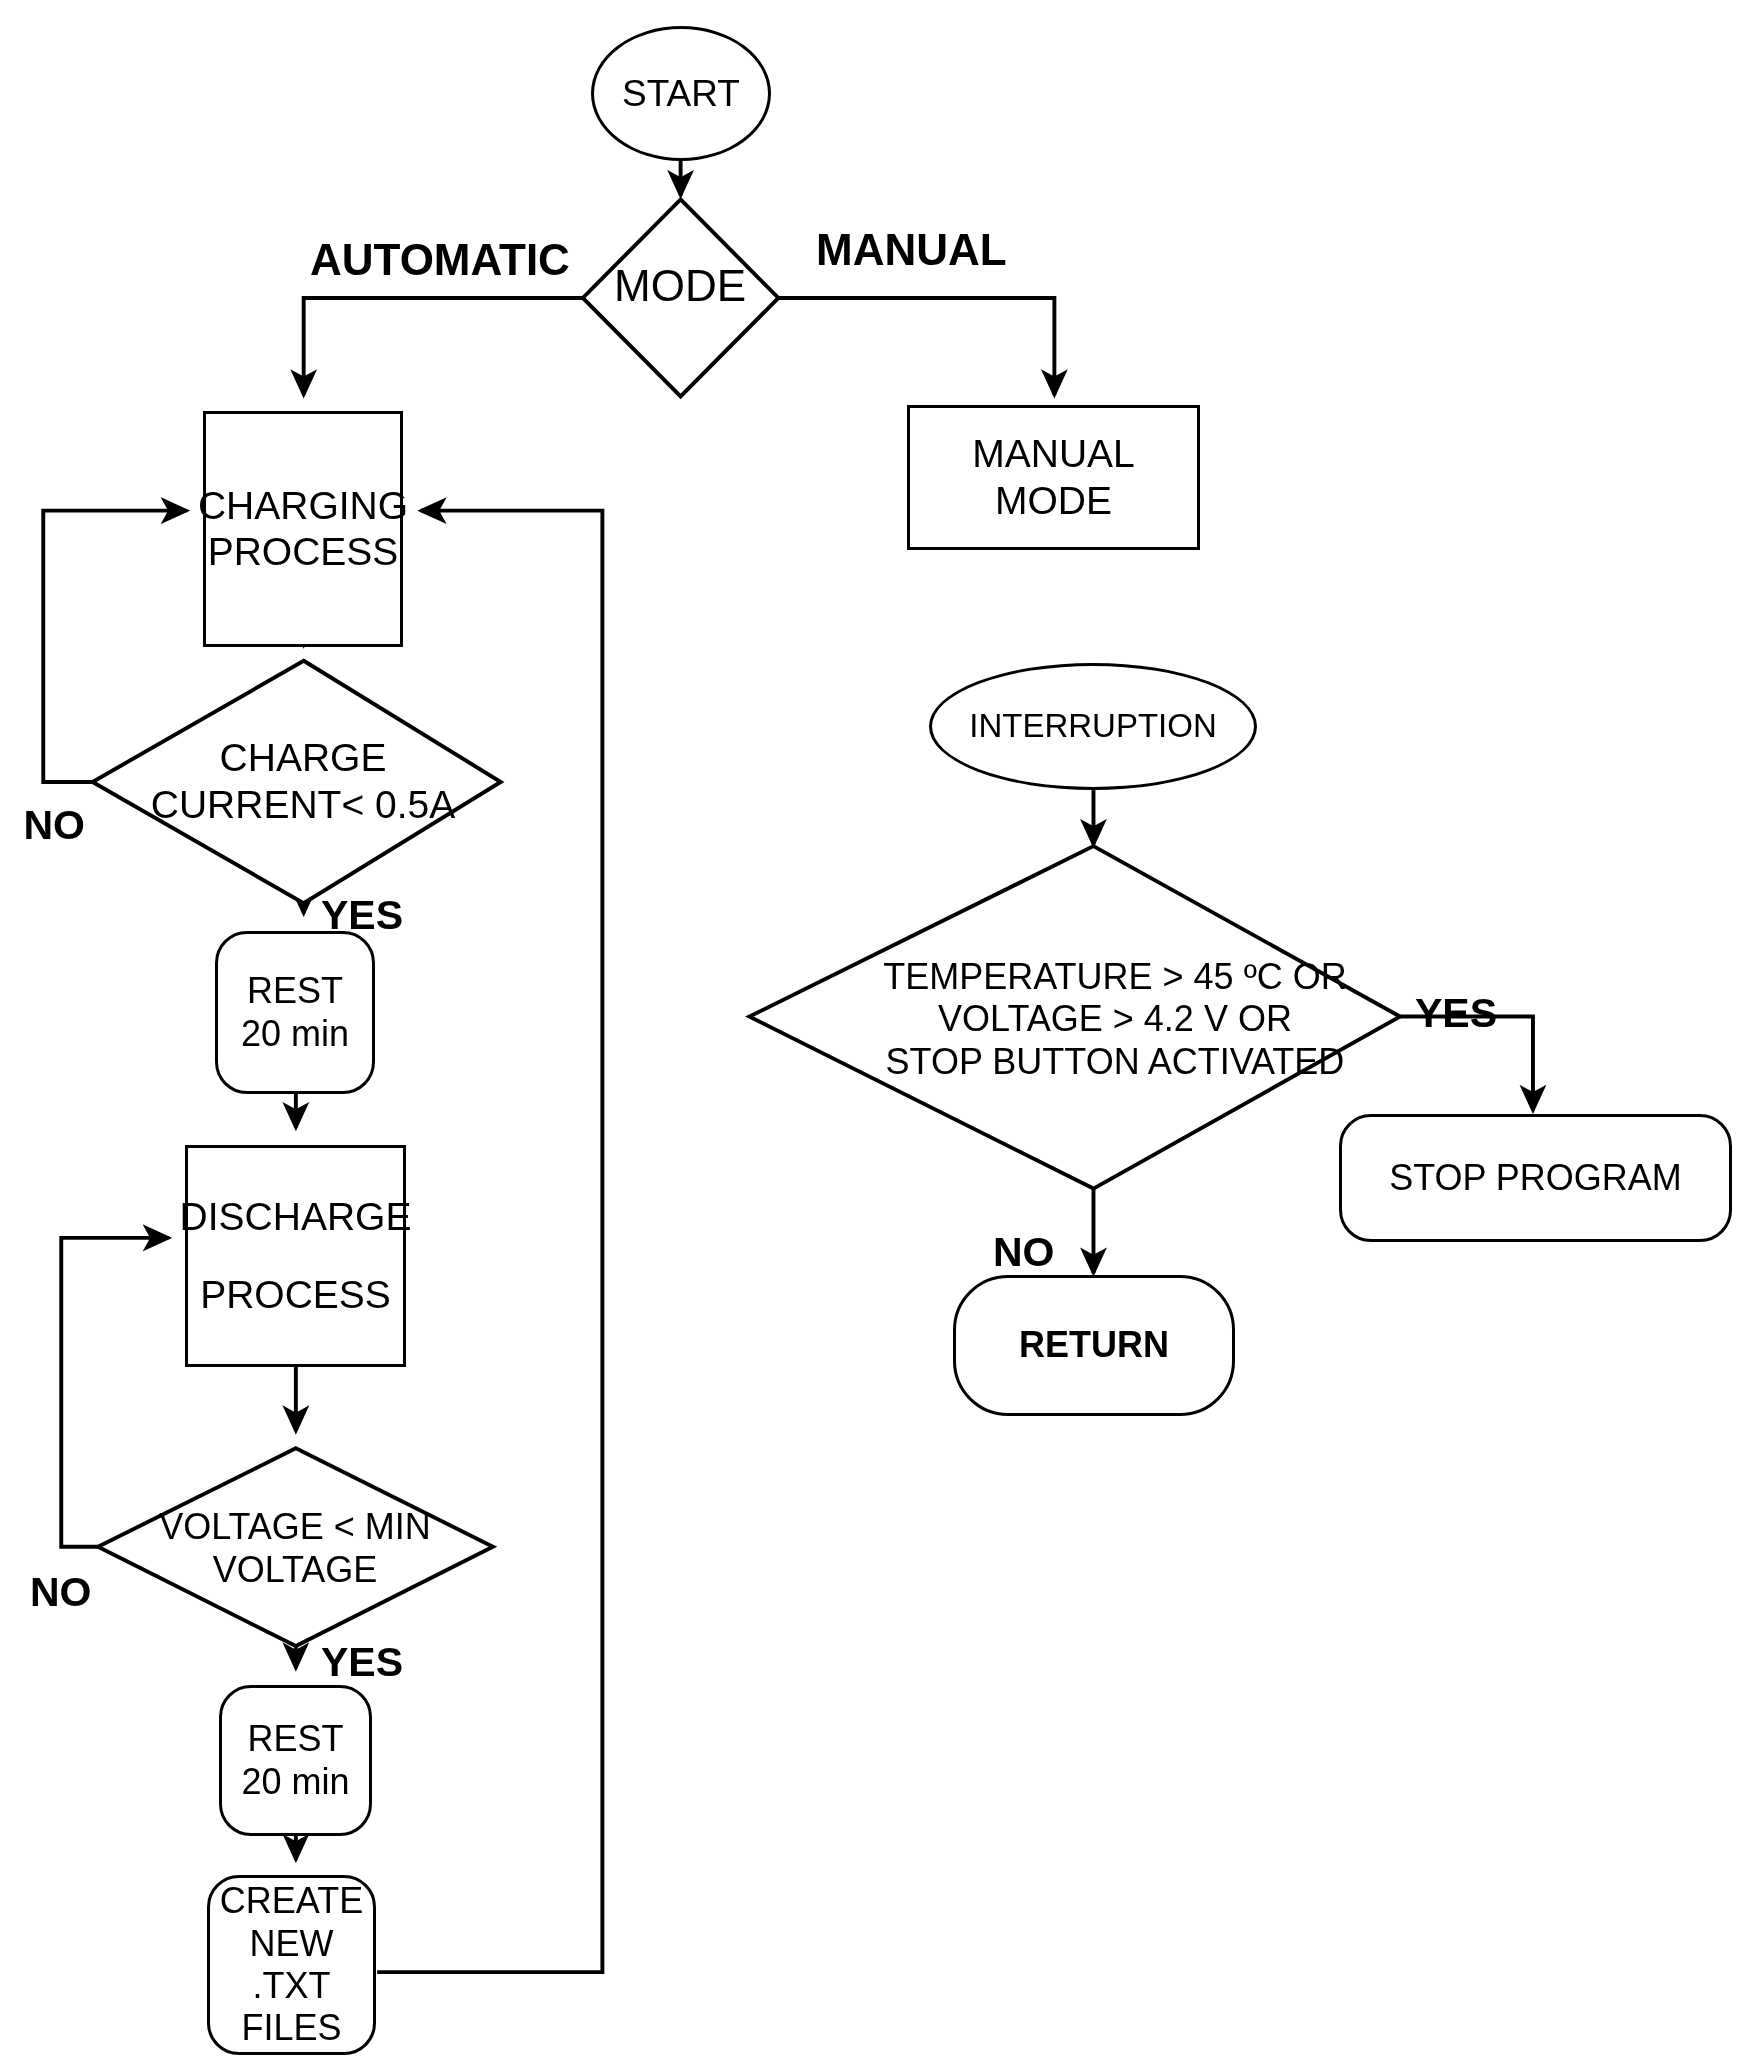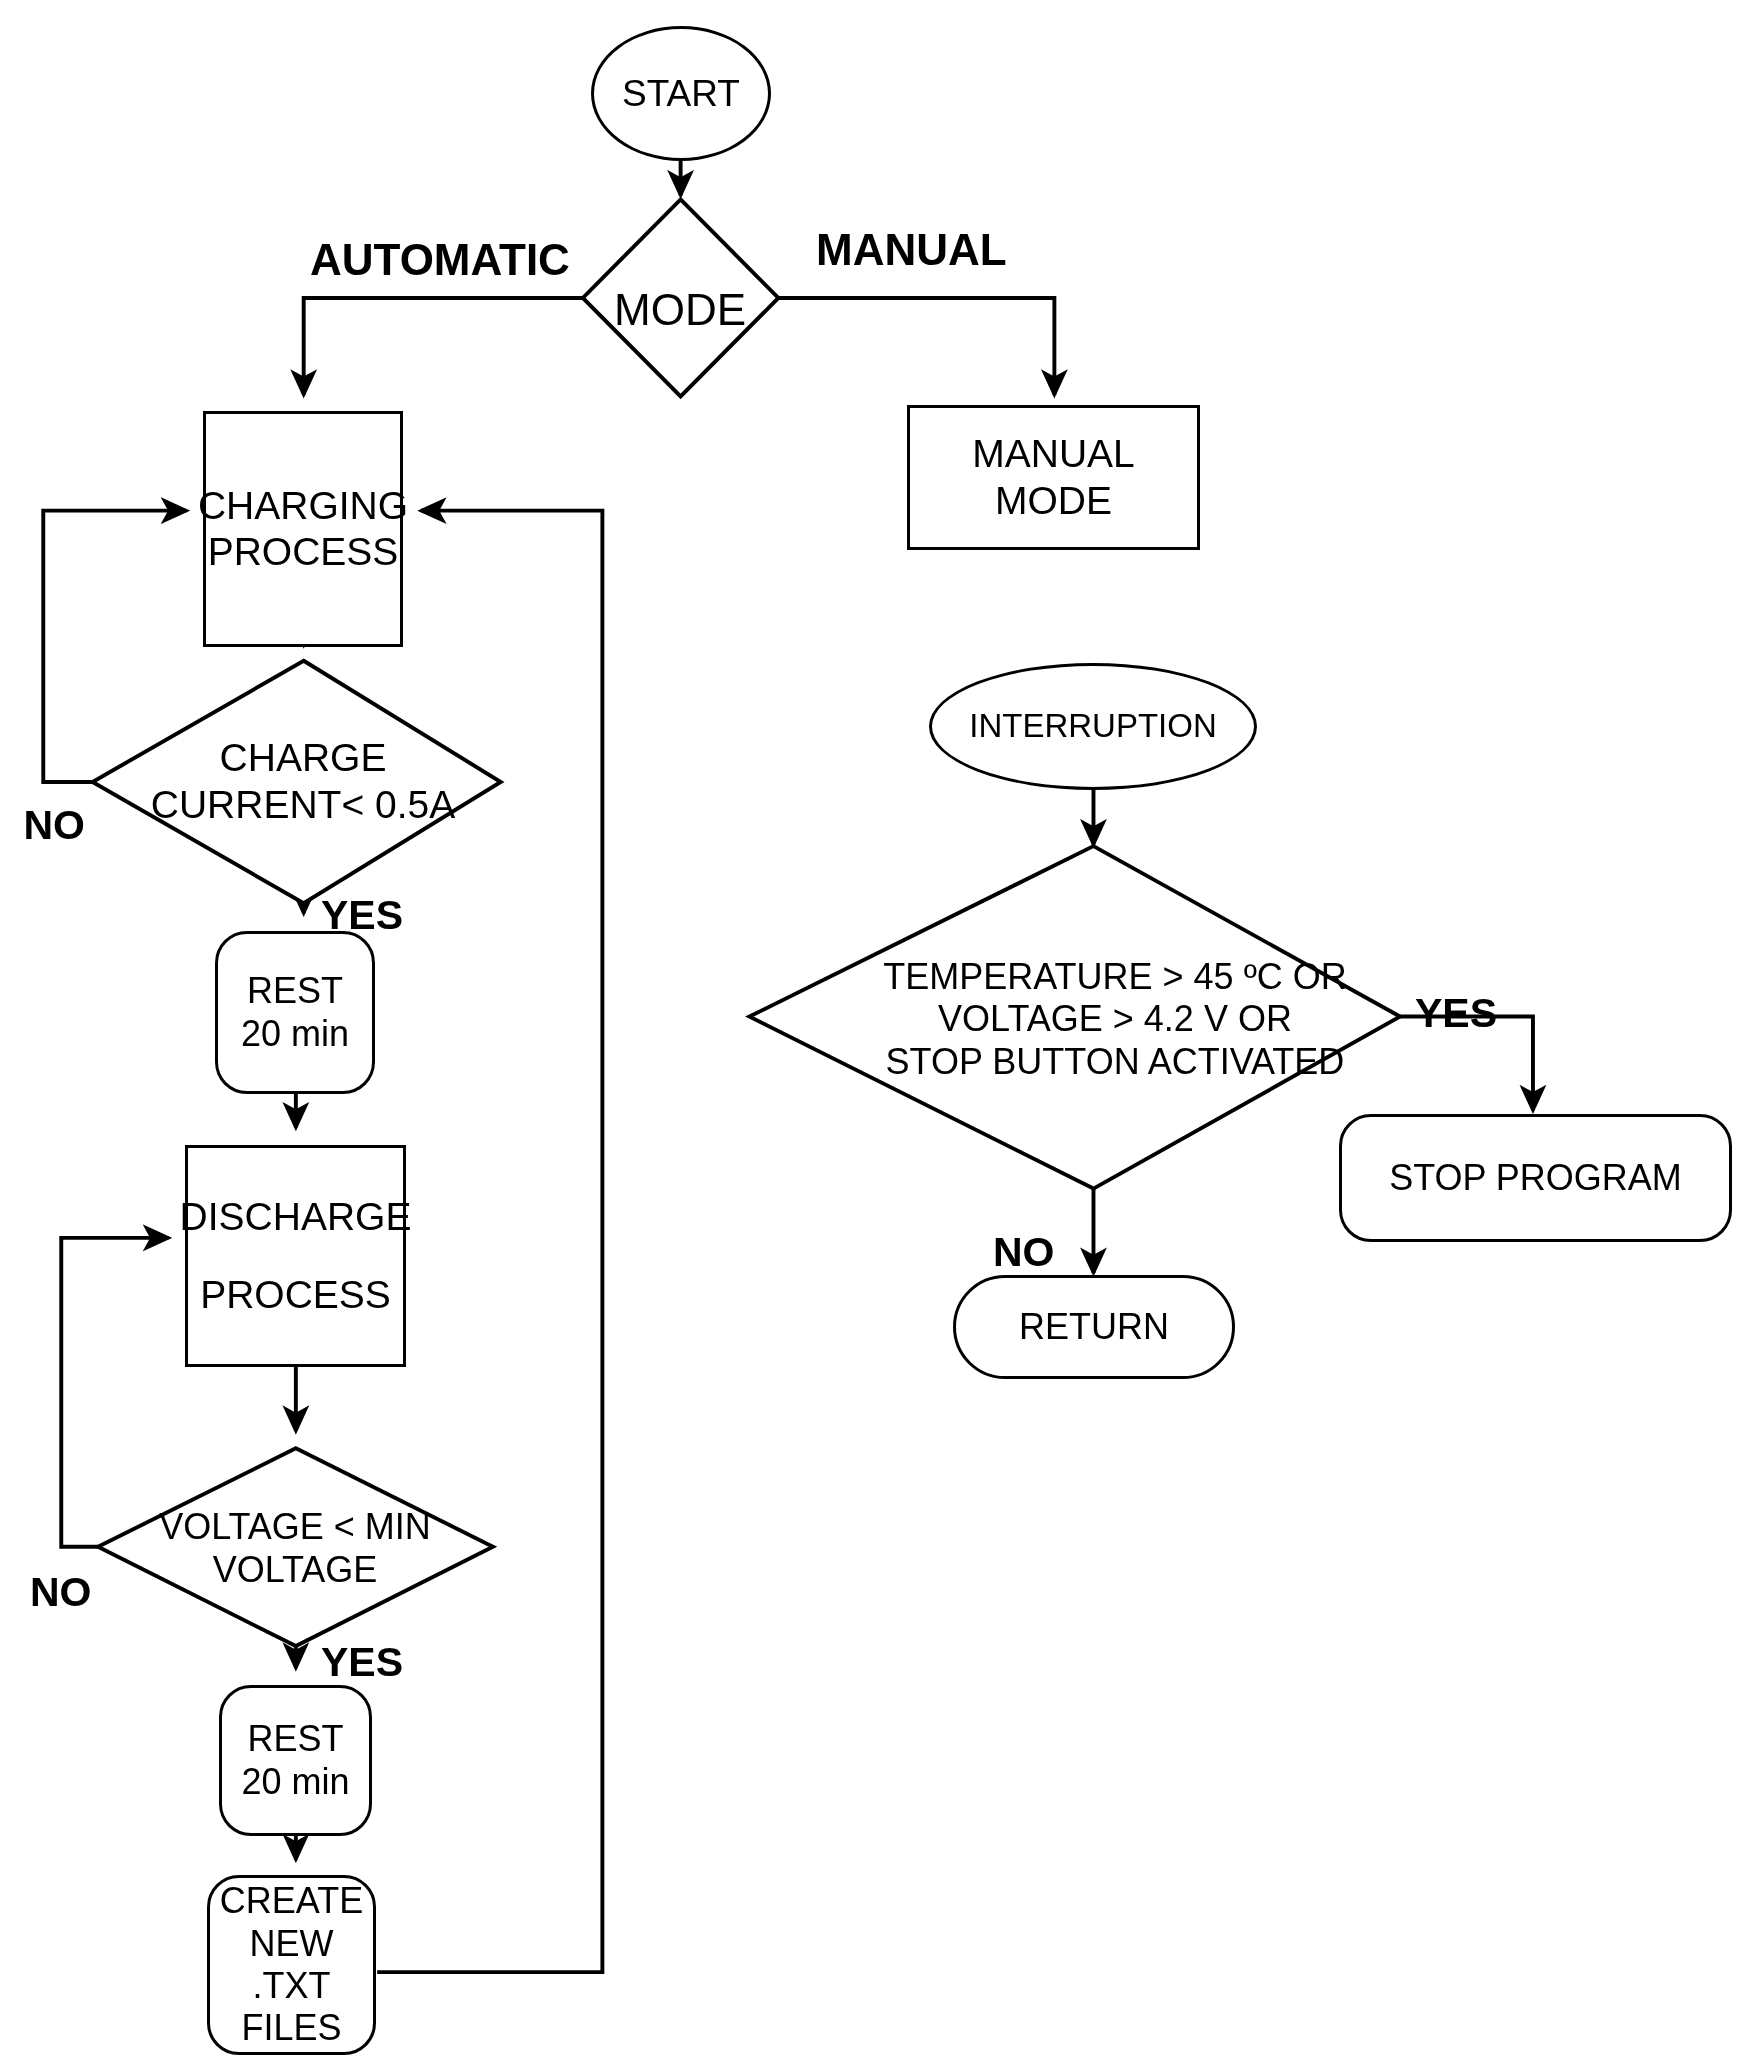--- a/index.html
+++ b/index.html
@@ -121,21 +121,21 @@
       <polygon points="388,845 640,1000 388,1155 118,1000"></polygon>
       <polygon points="378,1852 630,1978 378,2105 125,1978"></polygon>
       <polygon points="1398,1082 1790,1300 1398,1520 958,1300"></polygon>
     </g>
   </svg>
 
   <div class="node ellipse fs-60" style="left:591px; top:26px; width:180px; height:135px;">
     <span>START</span>
   </div>
 
-  <div class="node diamond-label fs-56" style="left:594px; top:284px; width:172px; height:52px;">
+  <div class="node diamond-label fs-56" style="left:594px; top:260px; width:172px; height:52px;">
     <span>MODE</span>
   </div>
 
   <div class="edge-label fs-56" style="left:310px; top:235px;">AUTOMATIC</div>
 
   <div class="edge-label fs-56" style="left:816px; top:225px;">MANUAL</div>
 
   <div class="node rect fs-50" style="left:907px; top:405px; width:293px; height:145px;">
     <span>MANUAL MODE</span>
   </div>
@@ -195,18 +195,18 @@
   </div>
 
   <div class="edge-label fs-52" style="left:1415px; top:950px;">YES</div>
 
   <div class="edge-label fs-52" style="left:993px; top:1189px;">NO</div>
 
   <div class="node rect fs-46" style="left:1339px; top:1114px; width:393px; height:128px;">
     <span>STOP PROGRAM</span>
   </div>
 
-  <div class="node stadium fs-46" style="left:953px; top:1275px; width:282px; height:104px;">
+  <div class="node stadium fs-46" style="left:953px; top:1275px; width:282px; height:141px;font-weight:bold;">
     <span>RETURN</span>
   </div>
 
 </div>
 
 
 </body></html>

